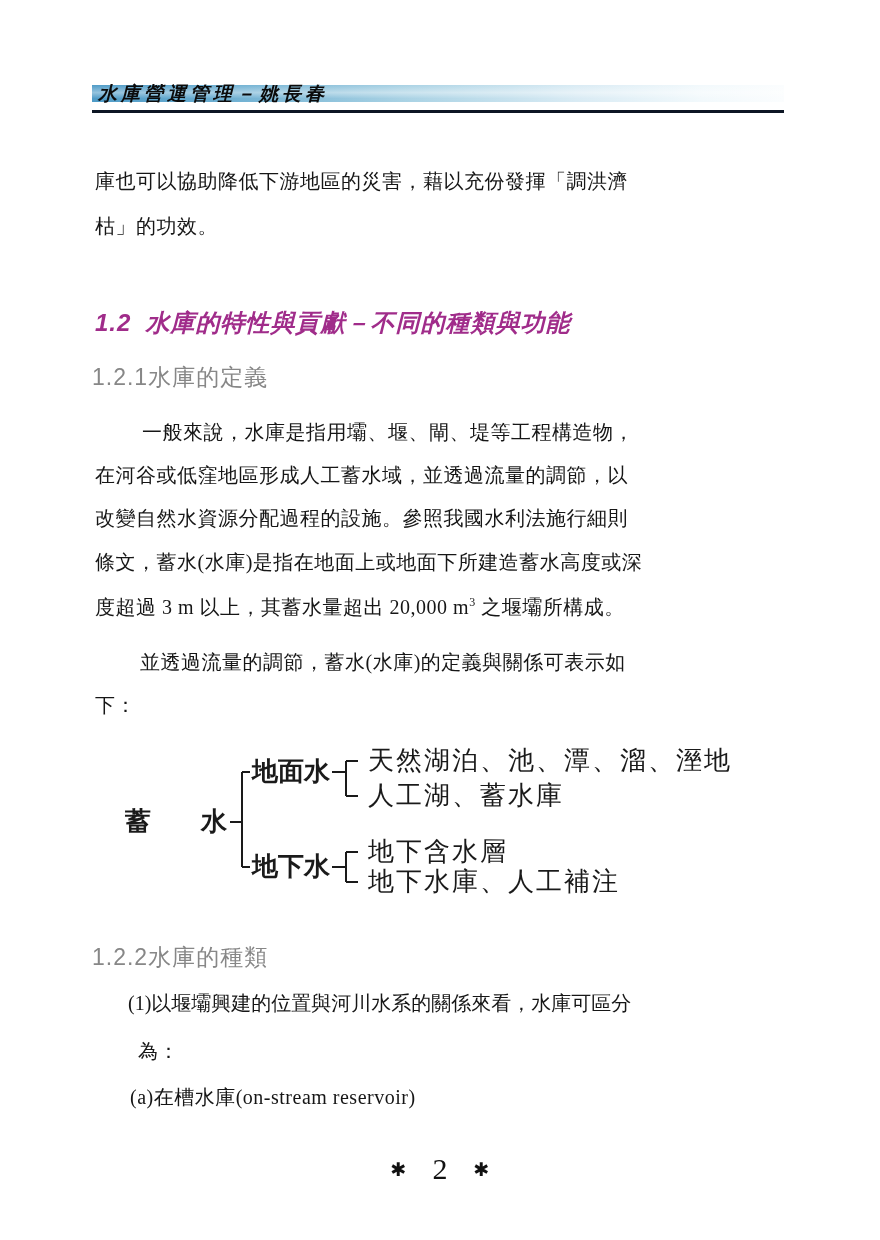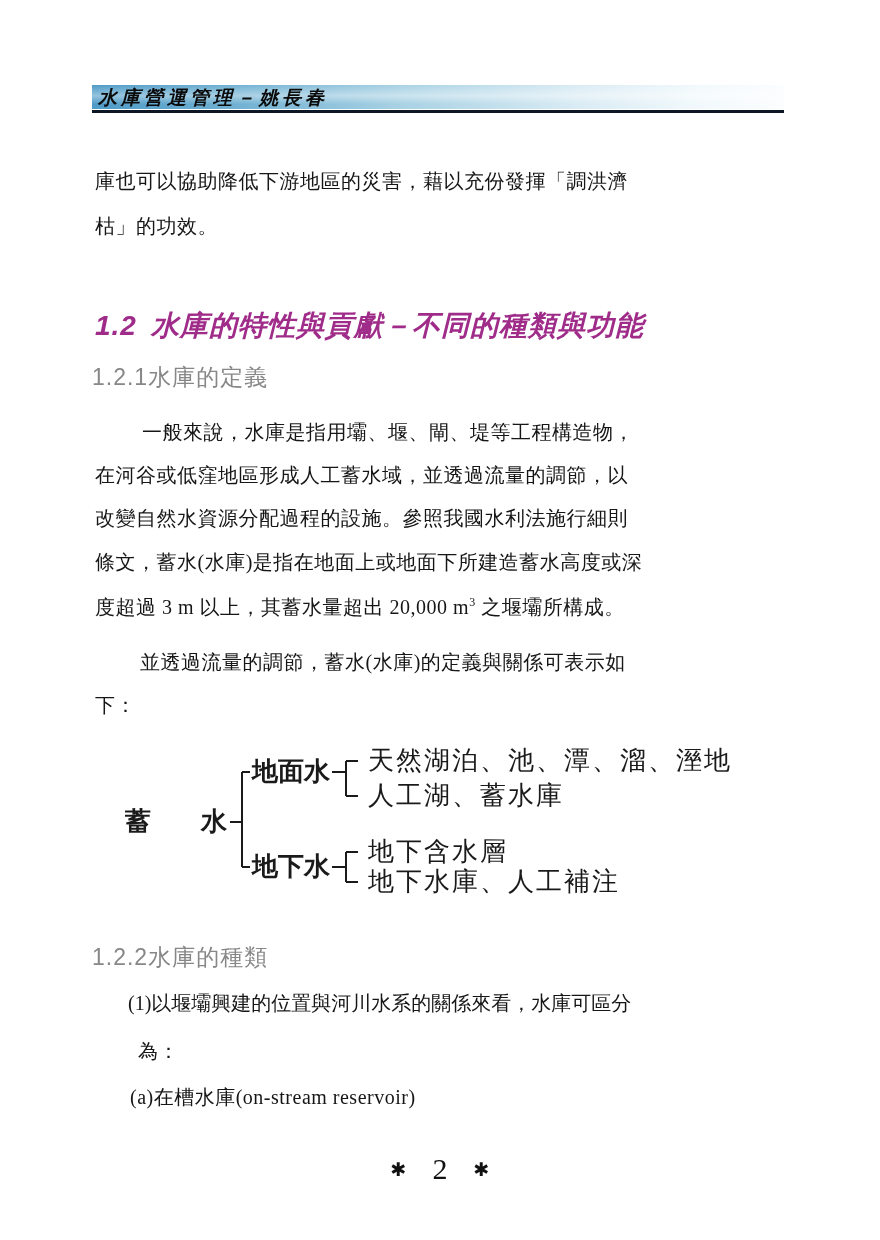--- a/index.html
+++ b/index.html
@@ -4,38 +4,38 @@
 <style>
   html,body{margin:0;padding:0;background:#ffffff;}
   #page{
     position:relative;width:880px;height:1240px;background:#ffffff;overflow:hidden;
     font-family:"Liberation Serif","DejaVu Serif",serif;color:#1a1a1a;
   }
   .abs{position:absolute;white-space:nowrap;}
 
   
   .header-bar{
-    left:92px;top:85px;width:692px;height:24px;
+    left:92px;top:85px;width:692px;height:17px;
     background:
       linear-gradient(180deg, rgba(255,255,255,0) 0%, rgba(255,255,255,0.40) 45%, rgba(255,255,255,0) 80%),
       linear-gradient(90deg,#4f9bc7 0%,#6fb0d2 20%,#a9d2e4 45%,#d9ebf4 70%,#f2f9fc 88%,#fbfdfe 100%);
     display:flex;align-items:center;
   }
   .header-title{
     font-family:"DejaVu Serif","Liberation Serif",serif;
     font-weight:bold;font-style:italic;font-size:19px;letter-spacing:4px;
     color:#0b0b0b;padding-left:6px;line-height:23px;
   }
   .header-rule{left:92px;top:110px;width:692px;height:3px;background:#0d1624;}
 
   
   .line{font-size:20px;line-height:30px;letter-spacing:0.5px;color:#161616;}
   .sec-main{
     font-family:"Liberation Sans","DejaVu Sans",sans-serif;
-    font-weight:bold;font-style:italic;font-size:28px;letter-spacing:1px;
+    font-weight:bold;font-style:italic;font-size:24px;letter-spacing:1px;
   }
   .sec-main .num{margin-right:14px;}
   .sec-gray{
     font-family:"Liberation Sans","DejaVu Sans",sans-serif;
     font-size:23px;color:#878787;letter-spacing:1px;
   }
   .sec-gray .num{}
   sup.cube{font-size:60%;vertical-align:super;line-height:0;}
 
   

